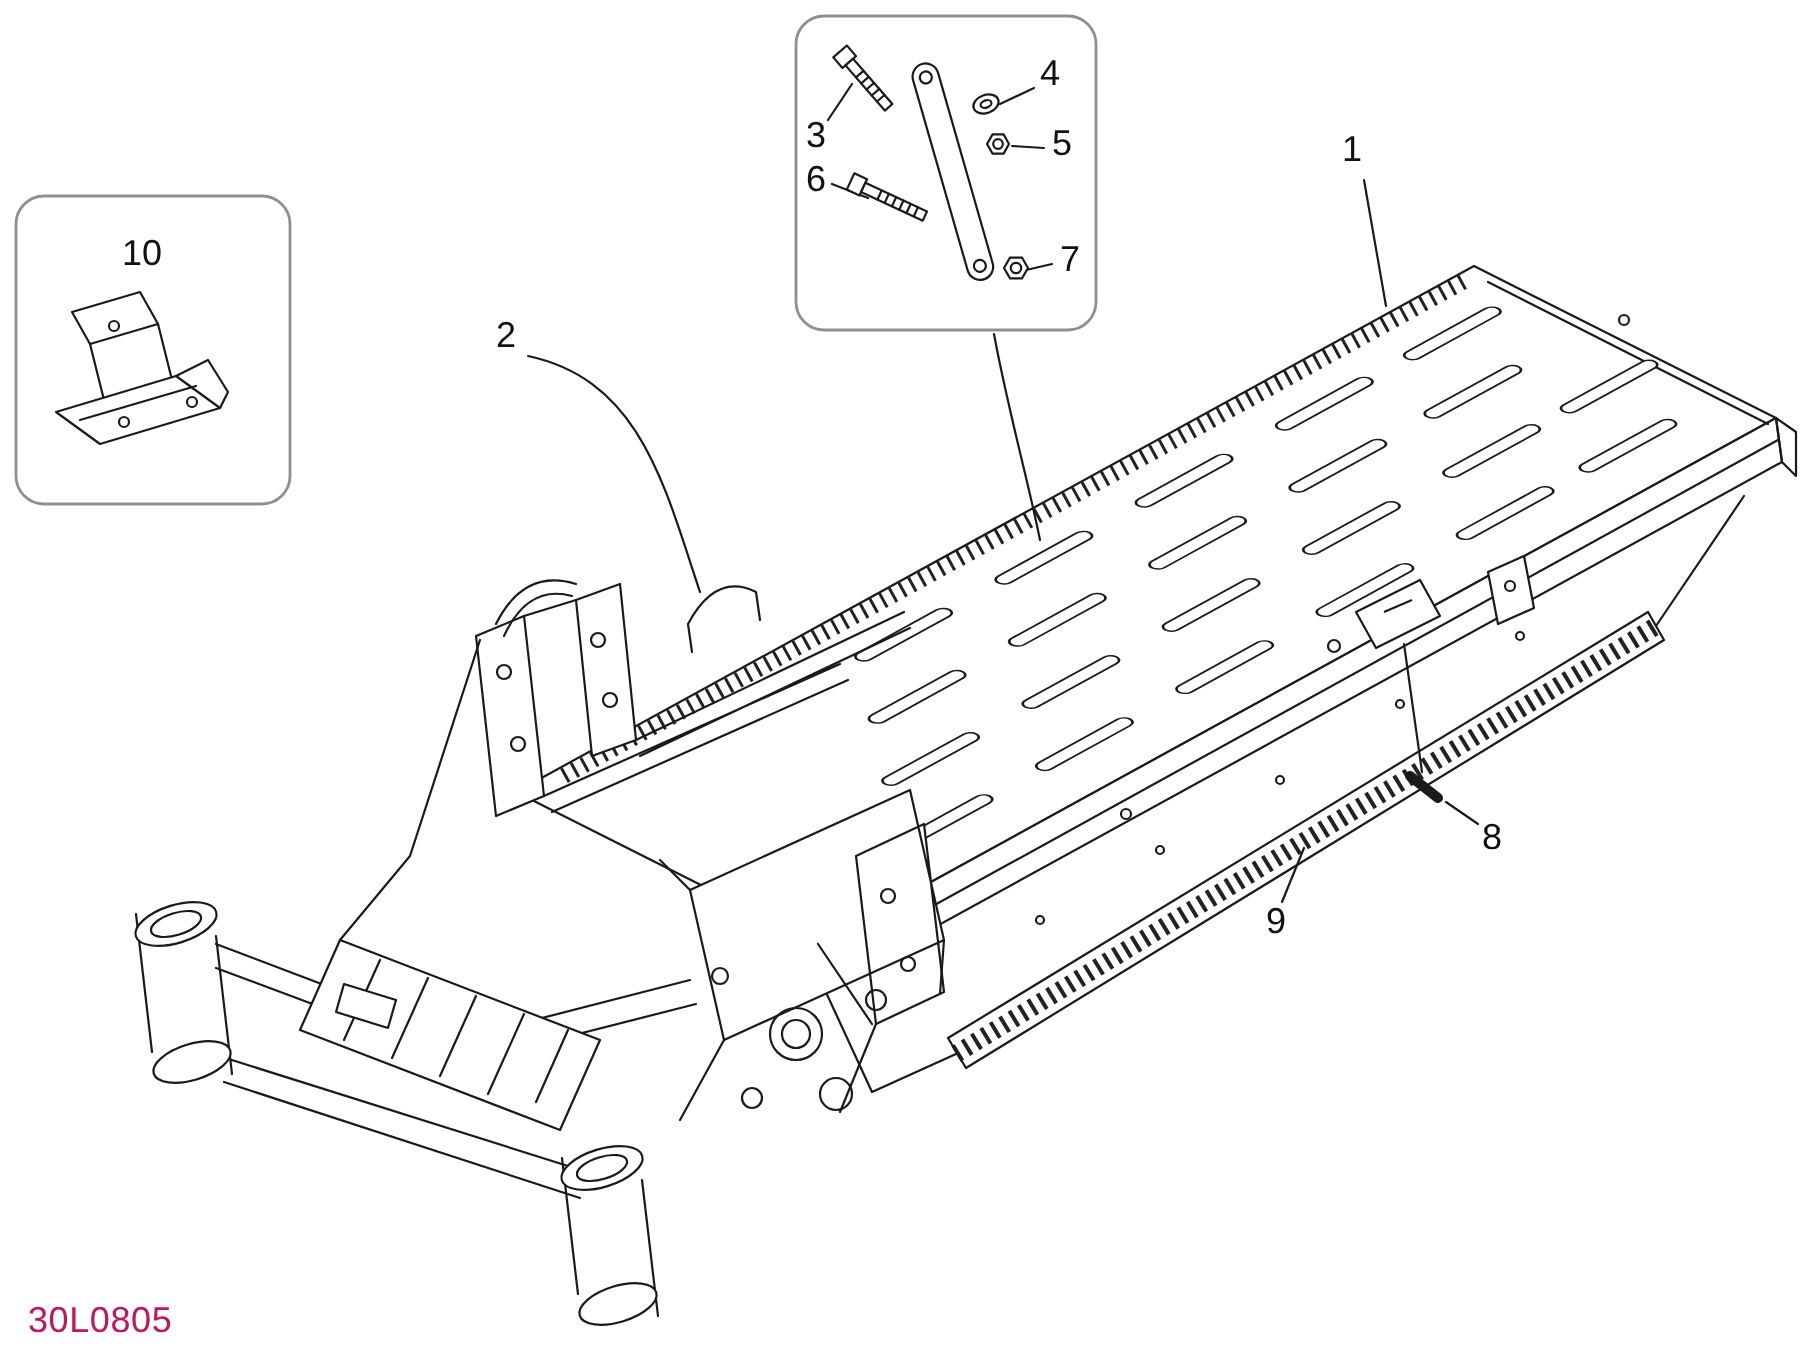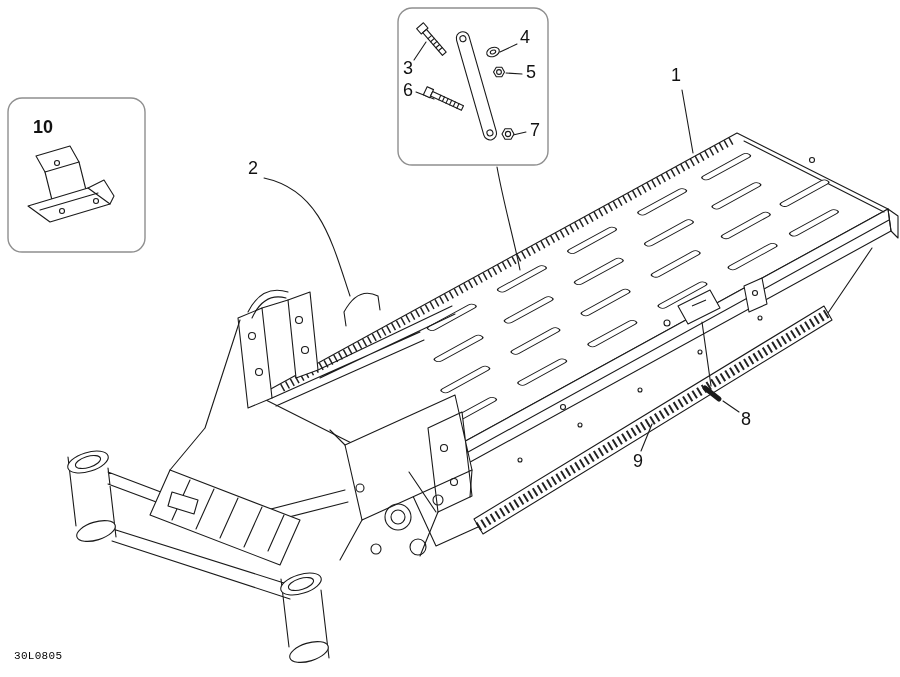--- a/index.html
+++ b/index.html
@@ -1,22 +1,22 @@
 <!DOCTYPE html>
 <html><head>
 <meta charset="utf-8">
 <style>
   html,body{margin:0;padding:0;background:#fff;}
   .stage{position:relative;width:900px;height:677px;background:#ffffff;overflow:hidden;
          font-family:"Liberation Sans",sans-serif;}
   .stage svg{position:absolute;left:0;top:0;}
   .callout{position:absolute;transform:translate(-50%,-50%);font-size:18px;color:#111;
            font-family:"Liberation Sans",sans-serif;user-select:none;}
-  .code{position:absolute;font-size:11px;color:#000000;letter-spacing:.3px;
-        font-family:Liberation Mono, monospace;}
+  .code{position:absolute;font-size:18px;color:#be185d;letter-spacing:.3px;
+        font-family:Liberation Sans, sans-serif;}
   .ln{fill:none;stroke:#1a1a1a;stroke-width:1.1;stroke-linejoin:round;stroke-linecap:round;}
   .fw{fill:#ffffff;stroke:#1a1a1a;stroke-width:1.1;stroke-linejoin:round;}
   .box{fill:none;stroke:#8f8f8f;stroke-width:1.4;}
   .serr{fill:none;stroke:#222;stroke-width:8;stroke-dasharray:1.5 4;}
   .tread{fill:none;stroke:#222;stroke-width:9;stroke-dasharray:2 3.5;}
   .pin{fill:none;stroke:#1a1a1a;stroke-width:5;stroke-linecap:round;}
 </style>
 </head>
 <body>
 
@@ -194,17 +194,17 @@
 
 <div class="callout" style="left:676px;top:75px;">1</div>
 <div class="callout" style="left:253px;top:168px;">2</div>
 <div class="callout" style="left:408px;top:68px;">3</div>
 <div class="callout" style="left:525px;top:37px;">4</div>
 <div class="callout" style="left:531px;top:72px;">5</div>
 <div class="callout" style="left:408px;top:90px;">6</div>
 <div class="callout" style="left:535px;top:130px;">7</div>
 <div class="callout" style="left:746px;top:419px;">8</div>
 <div class="callout" style="left:638px;top:461px;">9</div>
-<div class="callout" style="left:43px;top:127px;font-weight:bold;">10</div>
+<div class="callout" style="left:71px;top:127px;">10</div>
 
 <div class="code" style="left:14px;top:650px;">30L0805</div>
 
 </div>
 
 </body></html>

